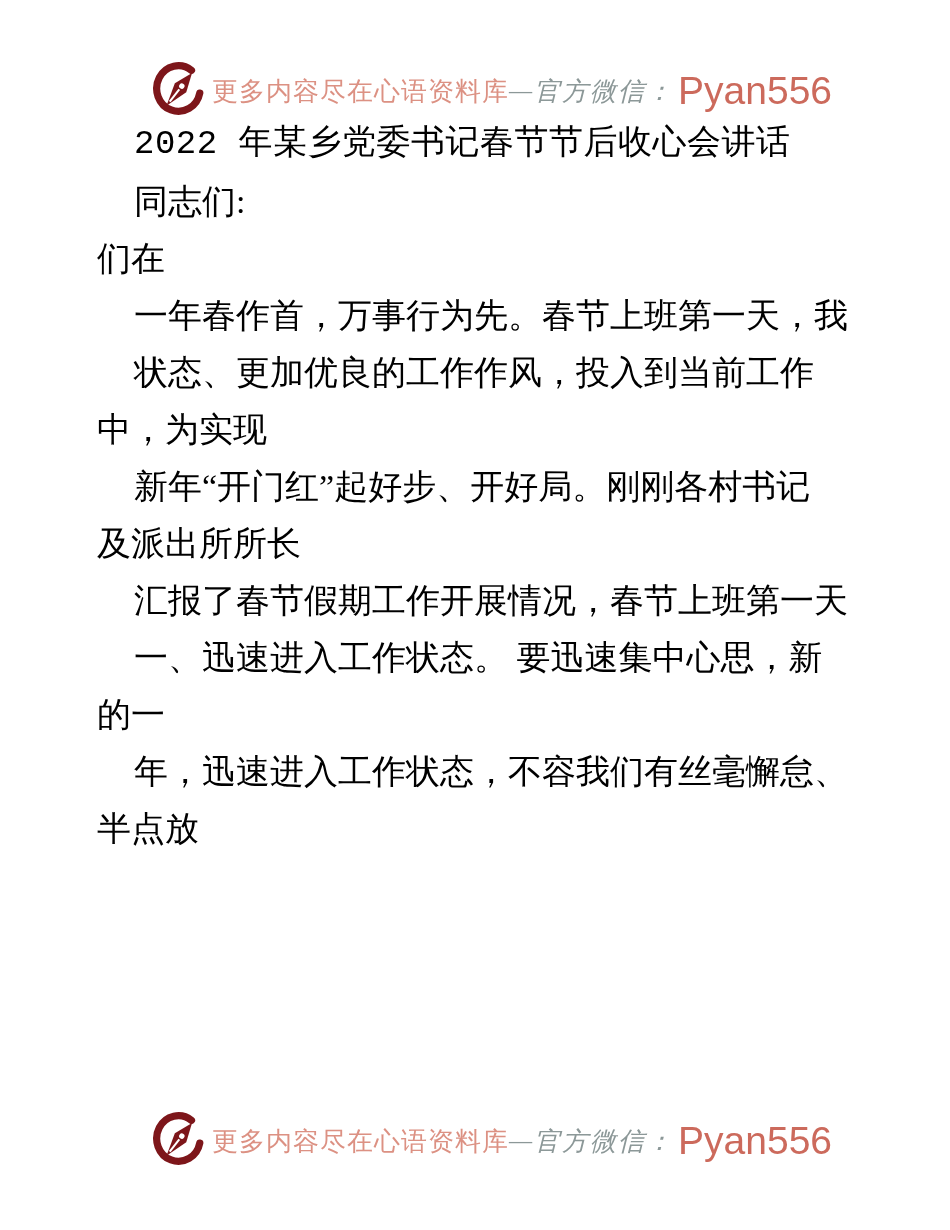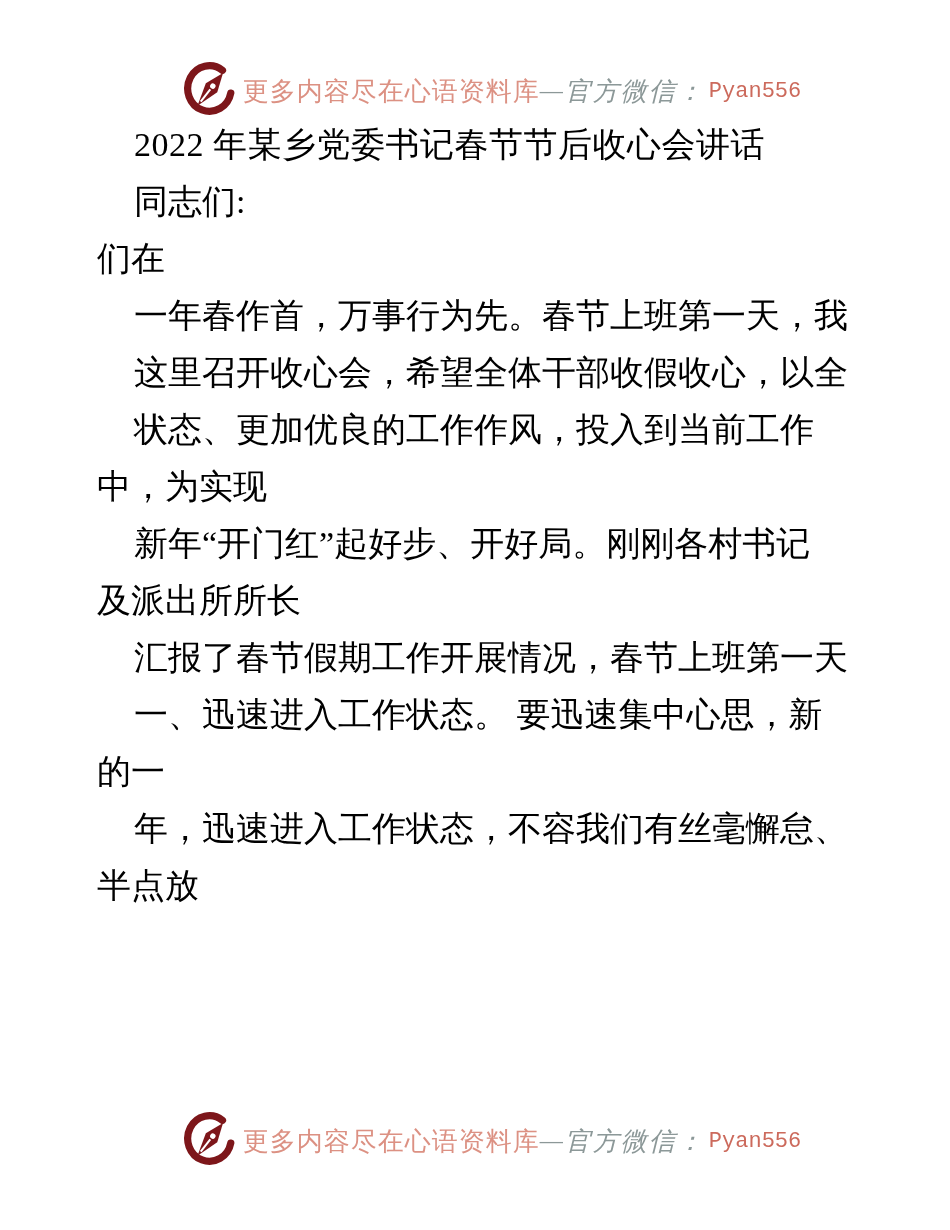--- a/index.html
+++ b/index.html
@@ -32,42 +32,42 @@
     letter-spacing: 1px;
   }
   .wm-sep, .wm-label {
     color: var(--label-color, #8C9898);
     font-size: 26px;
     font-style: italic;
     letter-spacing: 2px;
   }
   .wm-id {
     color: var(--id-color, #CC6A5C);
-    font-size: 22px;
+    font-size: 39px;
     font-style: normal;
-    font-family: Liberation Mono, monospace;
+    font-family: Liberation Sans, sans-serif;
     margin-left: 4px;
   }
 
   
   .doc-body {
     position: absolute;
     top: 116px;
     left: 97px;
     width: 780px;
     font-size: 34px;
     line-height: 57px;
     color: #000000;
   }
   .doc-line {
     white-space: nowrap;
     height: 57px;
   }
   .doc-line.indent { padding-left: 37px; }
-  .doc-title { letter-spacing: 0.5px; }
+  .doc-title { letter-spacing: 0.5px; font-family: Liberation Mono, monospace; }
 </style>
 </head>
 <body>
 
 <div class="page">
 
   <div class="watermark header">
     <span class="wm-logo">
       <svg width="56" height="58" viewBox="0 0 54 56" aria-hidden="true">
         <path d="M40 8 A 21 22 0 1 0 48 30" fill="none" stroke="#7D161A" stroke-width="7" stroke-linecap="round" class="logo-stroke"></path>
@@ -82,21 +82,20 @@
     <span class="wm-sep">—</span>
     <span class="wm-label">官方微信：</span>
     <span class="wm-id">Pyan556</span>
   </div>
 
   <div class="doc-body">
     <div class="doc-line indent doc-title">2022 年某乡党委书记春节节后收心会讲话</div>
     <div class="doc-line indent">同志们:</div>
     <div class="doc-line">们在</div>
     <div class="doc-line indent">一年春作首，万事行为先。春节上班第一天，我</div>
-    <div class="doc-line indent">这里召开收心会，希望全体干部收假收心，以全</div>
     <div class="doc-line indent">状态、更加优良的工作作风，投入到当前工作</div>
     <div class="doc-line">中，为实现</div>
     <div class="doc-line indent">新年“开门红”起好步、开好局。刚刚各村书记</div>
     <div class="doc-line">及派出所所长</div>
     <div class="doc-line indent">汇报了春节假期工作开展情况，春节上班第一天</div>
     <div class="doc-line indent">一、迅速进入工作状态。 要迅速集中心思，新</div>
     <div class="doc-line">的一</div>
     <div class="doc-line indent">年，迅速进入工作状态，不容我们有丝毫懈怠、</div>
     <div class="doc-line">半点放</div>
   </div>

